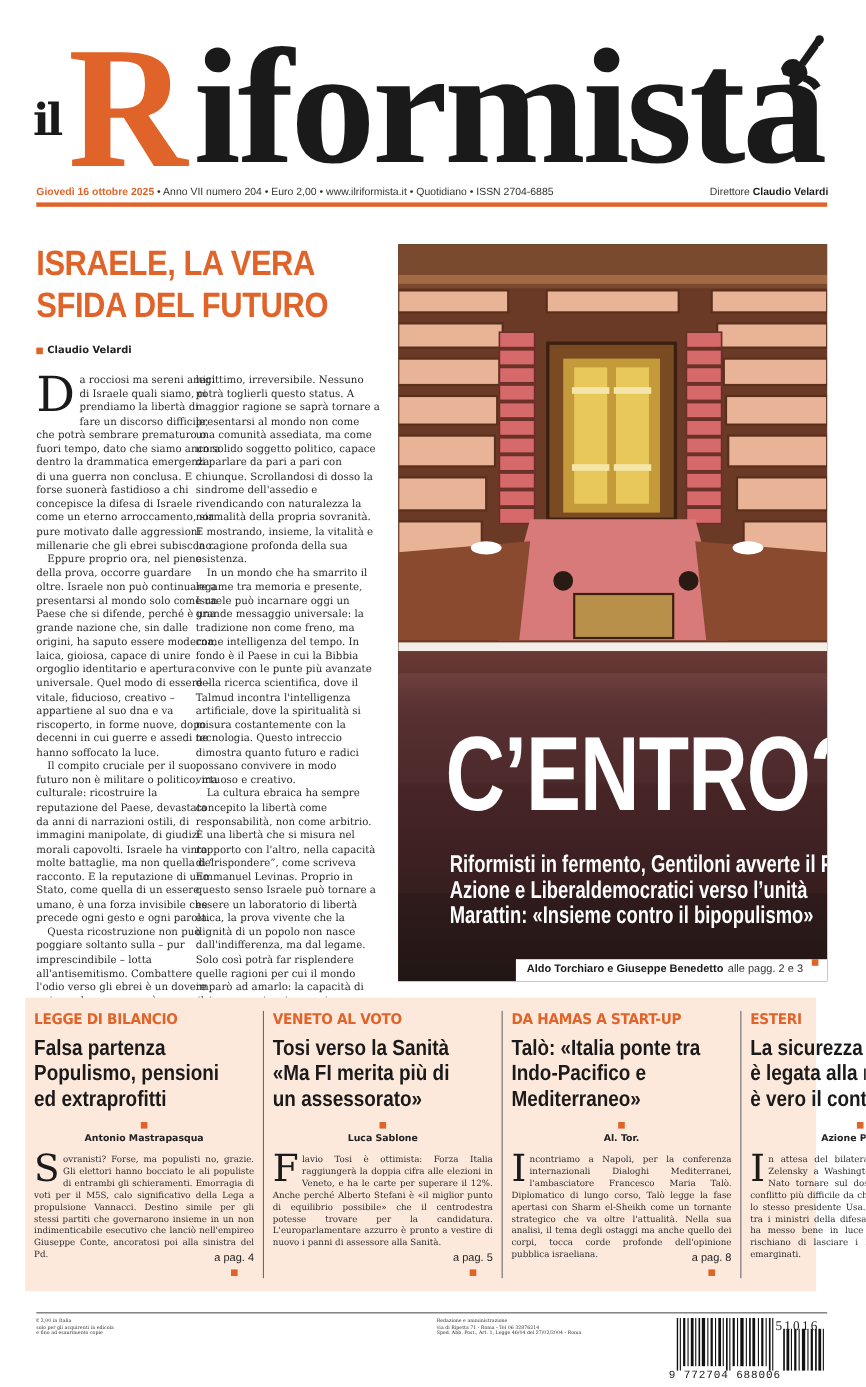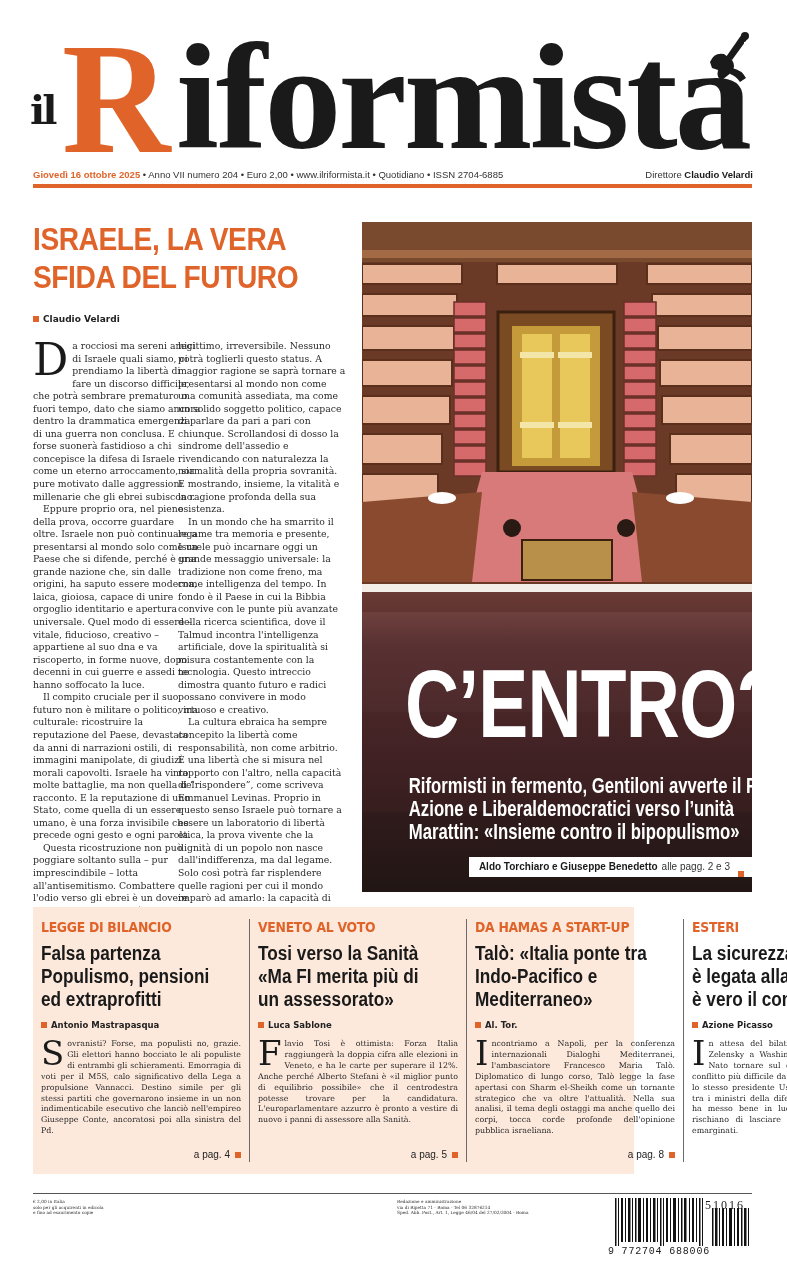--- a/index.html
+++ b/index.html
@@ -31,34 +31,34 @@
   .lead-col p.first { text-indent: 0; }
   .dropcap { float: left; font-family: "DejaVu Serif", serif; font-size: 44px; line-height: 36px; margin: 2px 4px 0 0; color: #1a1a1a; }
 
   
   .photo { position: absolute; left: 362px; top: 222px; width: 390px; height: 670px; overflow: hidden; background: #3b2a22; }
   .photo svg { position: absolute; left: 0; top: 0; }
   .photo-overlay { position: absolute; left: 0; top: 370px; width: 390px; height: 300px; background: linear-gradient(180deg, rgba(60,30,30,0.0) 0%, rgba(70,35,40,0.65) 18%, rgba(55,28,32,0.85) 60%, rgba(30,20,18,0.9) 100%); }
   .centro-title { position: absolute; left: 0; top: 432px; width: 390px; text-align: center; font-family: "Liberation Sans", sans-serif; font-weight: bold; font-size: 96px; line-height: 100px; color: #ffffff; transform: scaleX(0.78); transform-origin: center; letter-spacing: -1px; }
   .centro-sub { position: absolute; left: 0; top: 552px; width: 390px; text-align: center; font-family: "Liberation Sans", sans-serif; font-weight: bold; font-size: 22px; line-height: 23px; color: #ffffff; }
   .centro-sub div { transform: scaleX(0.76); transform-origin: center; white-space: nowrap; }
-  .photo-credit { position: absolute; right: 0; bottom: 15px; height: 20px; padding: 0 8px 0 10px; background: #ffffff; font-family: "Liberation Sans", sans-serif; font-size: 10px; line-height: 20px; color: #333; display: flex; align-items: flex-end; gap: 4px; }
+  .photo-credit { position: absolute; right: 0; bottom: 0; height: 20px; padding: 0 8px 0 10px; background: #ffffff; font-family: "Liberation Sans", sans-serif; font-size: 10px; line-height: 20px; color: #333; display: flex; align-items: flex-start; gap: 4px; }
   .photo-credit b { font-weight: bold; color: #1a1a1a; }
   .photo-credit .sq { width: 6px; height: 6px; background: #e0642a; display: inline-block; margin-left: 4px; }
 
   
-  .strip { position: absolute; left: 33px; top: 907px; width: 601px; height: 267px; background: #fde9dc; display: flex; padding: 10px 0 0 0; }
+  .strip { position: absolute; left: 23px; top: 907px; width: 719px; height: 267px; background: #fde9dc; display: flex; padding: 10px 0 0 0; }
   .story { position: relative; flex: 1; padding: 0 8px 0 8px; border-right: 1px solid #6a6a6a; margin: 2px 0 12px 0; }
   .story:last-child { border-right: none; }
   .kicker { font-family: "DejaVu Sans", sans-serif; font-weight: bold; font-size: 13.5px; color: #e0642a; letter-spacing: -0.3px; white-space: nowrap; transform: scaleX(0.92); transform-origin: left; }
   .story-title { margin-top: 7px; font-family: "Liberation Sans", sans-serif; font-weight: bold; font-size: 20px; line-height: 23px; color: #1a1a1a; transform: scaleX(0.86); transform-origin: left; width: 200px; }
-  .story .byline { margin-top: 9px; font-size: 8.5px; }
+  .story .byline { margin-top: 9px; font-size: 8.5px; flex-direction: column; }
   .story-text { margin-top: 9px; font-family: "DejaVu Serif", serif; font-size: 7.9px; line-height: 10.9px; color: #2a2a2a; text-align: justify; }
   .story-text .dropcap { font-size: 34px; line-height: 27px; margin: 1px 3px 0 0; }
-  .page-ref { position: absolute; right: 8px; bottom: 2px; font-family: "Liberation Sans", sans-serif; font-size: 10px; color: #222; display: flex; align-items: center; gap: 5px; }
+  .page-ref { position: absolute; right: 8px; bottom: 2px; font-family: "Liberation Sans", sans-serif; font-size: 10px; color: #222; display: flex; align-items: center; gap: 5px; flex-direction: column; }
   .page-ref .sq { width: 6px; height: 6px; background: #e0642a; display: inline-block; }
 
   
   .foot-rule { position: absolute; left: 33px; top: 1193px; width: 719px; height: 1px; background: #555; }
   .foot-left { position: absolute; left: 33px; top: 1199px; font-family: "DejaVu Serif", serif; font-size: 4.3px; line-height: 5.5px; color: #333; }
   .foot-mid { position: absolute; left: 397px; top: 1199px; font-family: "DejaVu Serif", serif; font-size: 4.3px; line-height: 5.5px; color: #333; }
   .barcode { position: absolute; left: 615px; top: 1198px; width: 142px; height: 58px; }
   .barcode-num { position: absolute; left: 608px; top: 1246px; font-family: "Liberation Mono", monospace; font-size: 10px; color: #222; letter-spacing: 0.8px; }
   .barcode-addon { position: absolute; left: 705px; top: 1198px; font-family: Liberation Serif, serif; font-size: 12px; color: #222; letter-spacing: 2px; }
 </style>

